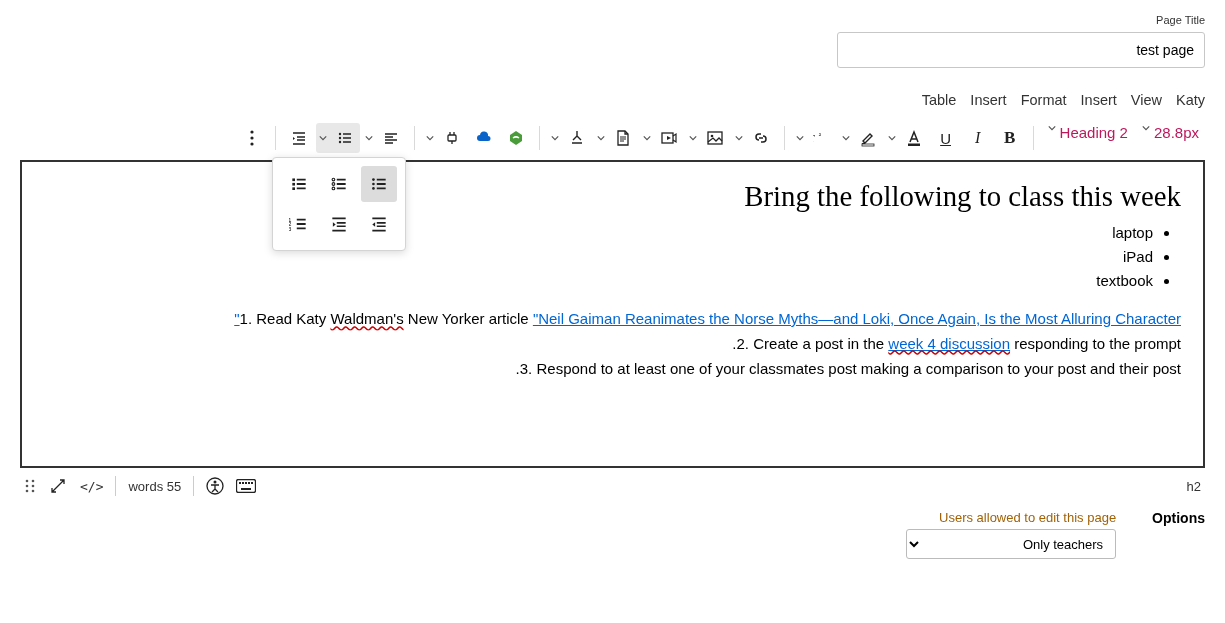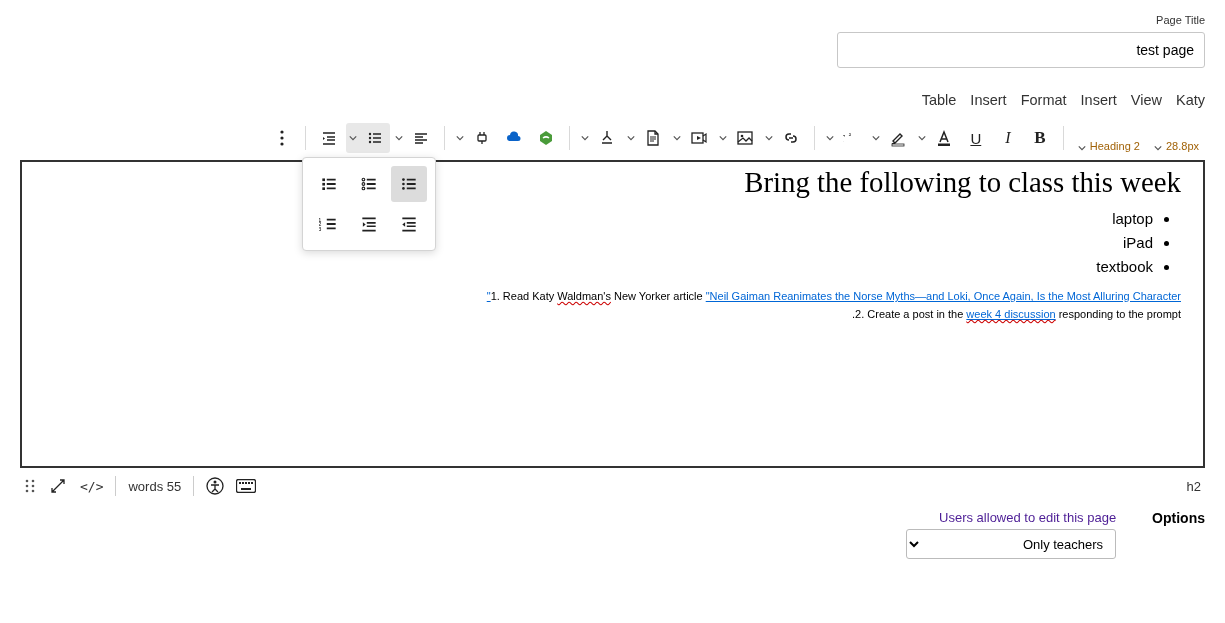--- a/index.html
+++ b/index.html
@@ -3,45 +3,45 @@
 <meta charset="utf-8">
 <style>
 * { box-sizing: border-box; margin: 0; padding: 0; }
 body { font-family: -apple-system, BlinkMacSystemFont, "Segoe UI", Arial, sans-serif; direction: rtl; background: #fff; padding: 14px 20px 0; width: 1225px; }
 .title-label { font-size: 11px; color: #333; margin-bottom: 6px; }
 .title-input { width: 368px; height: 36px; border: 1px solid #c7c7c7; border-radius: 3px; padding: 0 10px; font-size: 14px; text-align: right; }
 .menu-row { display: flex; gap: 14px; margin-top: 24px; font-size: 14.5px; color: #333; }
 .menu-row span { cursor: pointer; }
 .toolbar { display: flex; align-items: center; gap: 2px; margin-top: 12px; border: 0; padding: 2px 0; height: 36px; }
 .tb-sep { width: 1px; height: 24px; background: #d9d9d9; margin: 0 6px; }
-.tb-sel { display:flex; align-items:flex-end; height:28px; padding:0 6px; font-size:11px; gap:4px; cursor:pointer; border-radius:3px; color:#a16207; }
+.tb-sel { display:flex; align-items:flex-start; height:28px; padding:0 6px; font-size:15px; gap:4px; cursor:pointer; border-radius:3px; color:#be185d; }
 .tb-btn { width: 30px; height: 30px; display: flex; align-items: center; justify-content: center; border-radius: 3px; cursor: pointer; color:#222; }
 .tb-split { display: flex; align-items:center; }
 .tb-split .caret{ width:14px; display:flex; align-items:center; justify-content:center; }
 .caret svg{ width:8px; height:8px; }
 .icon-b { font-weight:900; font-size:17px; font-family:Georgia,serif; }
 .icon-i { font-style:italic; font-family:Georgia,serif; font-size:16px; }
 .icon-u { text-decoration: underline; font-size:15px; }
 .dropdown-panel { position:absolute; background:#fff; border:1px solid #d4d4d4; border-radius:4px; box-shadow:0 2px 8px rgba(0,0,0,.15); padding:8px; display:grid; grid-template-columns:repeat(3,36px); grid-template-rows:repeat(2,36px); gap:4px; z-index:10; }
 .dd-item{ width:36px; height:36px; display:flex; align-items:center; justify-content:center; border-radius:3px; cursor:pointer; }
 .dd-item.sel{ background:#dcdcdc; }
-.editor{ border:2px solid #333; padding:4px 22px; margin-top:4px; min-height:308px; direction:rtl; text-align:right; }
+.editor{ border:2px solid #333; padding:18px 22px; margin-top:4px; min-height:308px; direction:rtl; text-align:right; }
 .editor h2{ font-family: "Times New Roman", Georgia, serif; font-size:28.8px; font-weight:normal; margin-bottom:8px; }
-.editor ul{ list-style:disc; padding-right:28px; margin-bottom:8px; font-size:15px; }
+.editor ul{ list-style:disc; padding-right:28px; margin-bottom:14px; font-size:15px; }
 .editor ul li{ line-height:1.6; }
-.editor .ol{ direction:rtl; font-size:11px; line-height:1.65; }
+.editor .ol{ direction:rtl; font-size:15px; line-height:1.65; }
 .editor .ol .num{ direction:ltr; unicode-bidi:embed; }
 .editor a{ color:#0066d6; text-decoration:underline; }
 .sqg{ text-decoration: underline wavy #c00; text-decoration-skip-ink:none; }
 .statusbar{ display:flex; align-items:center; gap:10px; padding:8px 4px; font-size:13px; color:#333; direction:rtl; }
 .statusbar .left{ display:flex; gap:12px; align-items:center; margin-right:auto; }
 .footer-label{ font-weight:600; font-size:14px; }
 .footer-row{ display:flex; align-items:flex-start; gap:36px; margin-top:6px; }
 .footer-right{ text-align:right; }
-.footer-right .lbl{ font-size:13px; color:#4c1d95; margin-bottom:4px; }
+.footer-right .lbl{ font-size:13px; color:#a16207; margin-bottom:4px; }
 .footer-select{ width:210px; height:30px; border:1px solid #bbb; border-radius:3px; padding:0 8px; font-size:13px; direction:rtl; text-align:right; background:#fff; }
 svg{ display:block; }
 </style>
 </head>
 <body>
 
 <div>
   <div class="title-label">Page Title</div>
   <input class="title-input" value="test page" style="">
 </div>
@@ -307,20 +307,21 @@
 <div class="editor">
   <h2>Bring the following to class this week</h2>
   <ul>
     <li>laptop</li>
     <li>iPad</li>
     <li>textbook</li>
   </ul>
   <div class="ol">
     <div><span class="num">1. </span><span>Read Katy </span><span class="sqg">Waldman's</span><span> New Yorker article </span><a href="#">"Neil Gaiman Reanimates the Norse Myths—and Loki, Once Again, Is the Most Alluring Character"</a></div>
     <div><span class="num">2. </span><span>Create a post in the </span><a href="#"><span class="sqg">week 4 discussion</span></a><span> responding to the prompt.</span></div>
+    <div><span class="num">3. </span><span>Respond to at least one of your classmates post making a comparison to your post and their post.</span></div>
   </div>
 </div>
 
 <div class="statusbar">
   <span>h2</span>
   <div class="left">
     <span>
         <svg width="20" height="14" viewBox="0 0 20 14">
           <rect x="0.5" y="0.5" width="19" height="13" rx="2" fill="none" stroke="#222" stroke-width="1.3"></rect>
           <rect x="3" y="3" width="2" height="2" fill="#222"></rect>

